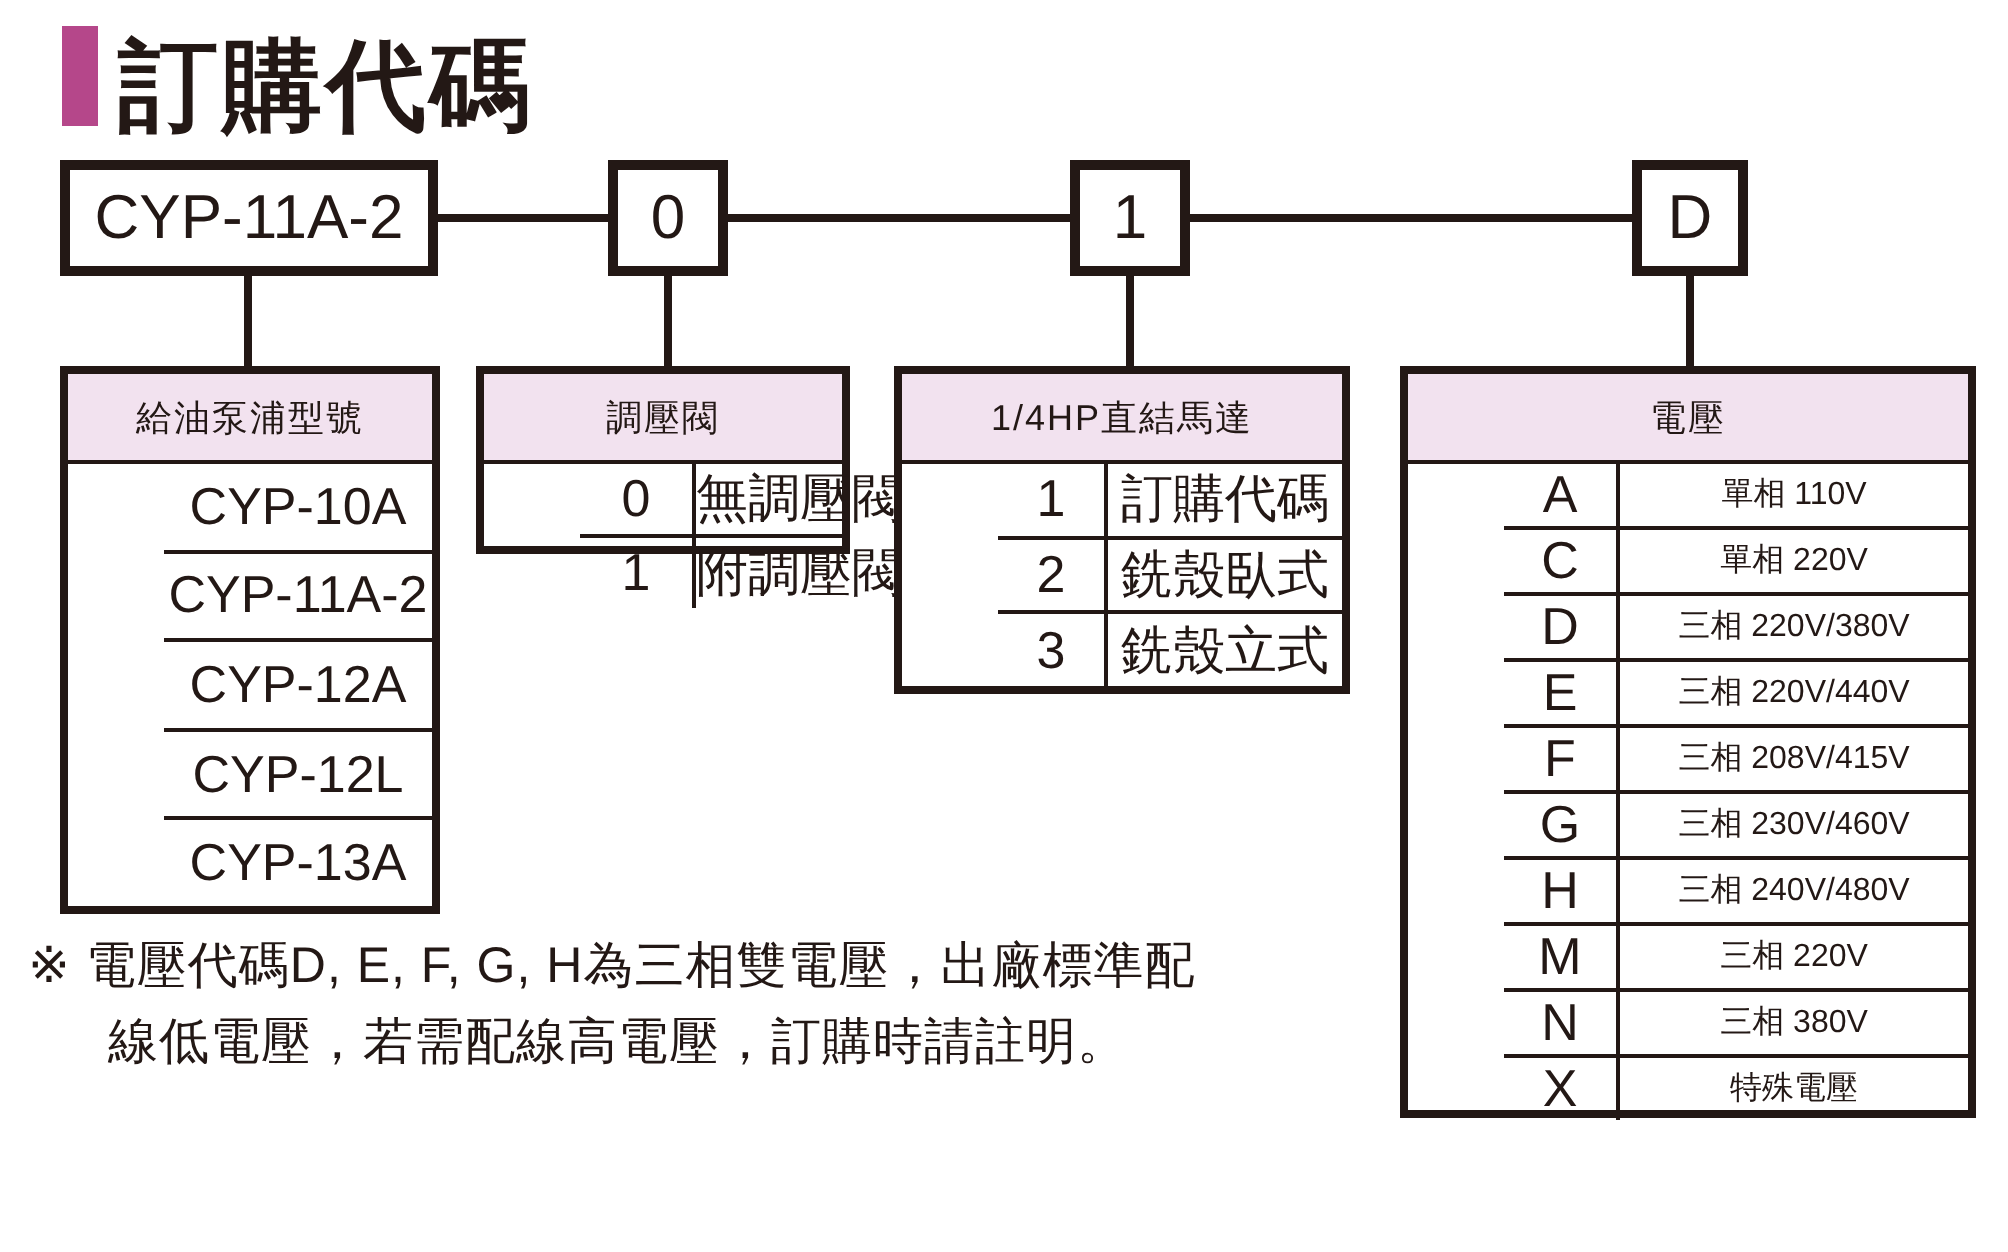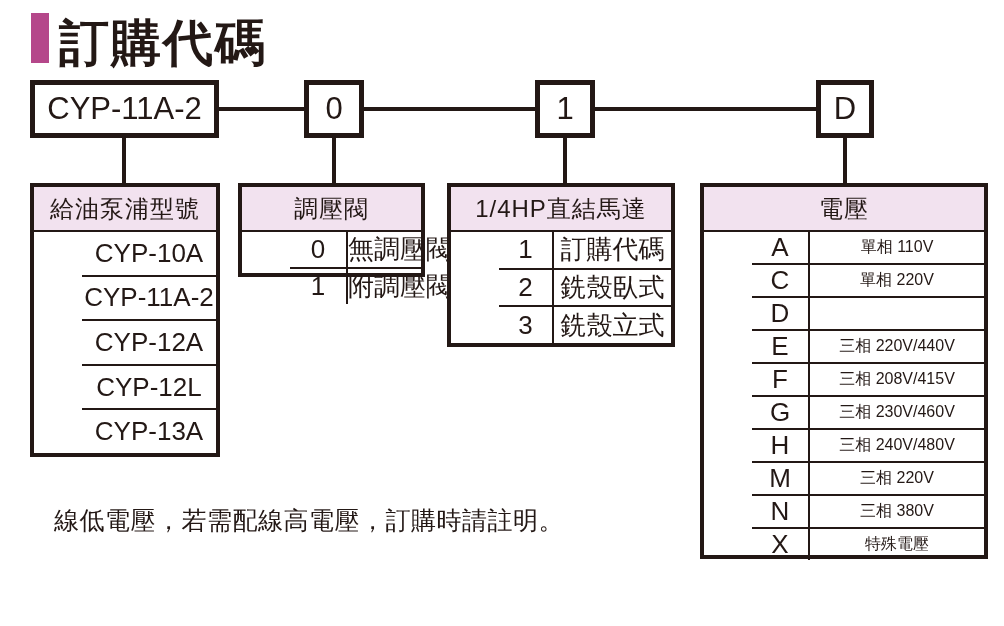--- a/index.html
+++ b/index.html
@@ -93,21 +93,21 @@
   .t-volt  { left: 700px; width: 288px; height: 376px; }
 
   .thead {
     height: 45px;
     flex: 0 0 45px;
     background: var(--head-bg);
     border-bottom: 2px solid var(--ink);
     display: flex;
     align-items: center;
     justify-content: center;
-    font-size: 24px;
+    font-size: 18px;
     letter-spacing: 1px;
     white-space: nowrap;
   }
   .tbody {
     flex: 1;
     display: flex;
     flex-direction: column;
     padding-left: 48px;
   }
   .trow {
@@ -232,20 +232,21 @@
       <div class="trow">
         <div class="tcell tcode">A</div>
         <div class="tcell tlabel">單相 110V</div>
       </div>
       <div class="trow">
         <div class="tcell tcode">C</div>
         <div class="tcell tlabel">單相 220V</div>
       </div>
       <div class="trow">
         <div class="tcell tcode">D</div>
+        <div class="tcell tlabel">三相 220V/380V</div>
       </div>
       <div class="trow">
         <div class="tcell tcode">E</div>
         <div class="tcell tlabel">三相 220V/440V</div>
       </div>
       <div class="trow">
         <div class="tcell tcode">F</div>
         <div class="tcell tlabel">三相 208V/415V</div>
       </div>
       <div class="trow">
@@ -264,15 +265,16 @@
         <div class="tcell tcode">N</div>
         <div class="tcell tlabel">三相 380V</div>
       </div>
       <div class="trow">
         <div class="tcell tcode">X</div>
         <div class="tcell tlabel">特殊電壓</div>
       </div>
     </div>
   </div>
 
+  <div class="note-line note-1">※ 電壓代碼D, E, F, G, H為三相雙電壓，出廠標準配</div>
   <div class="note-line note-2">線低電壓，若需配線高電壓，訂購時請註明。</div>
 
 </div>
 
 </body></html>

